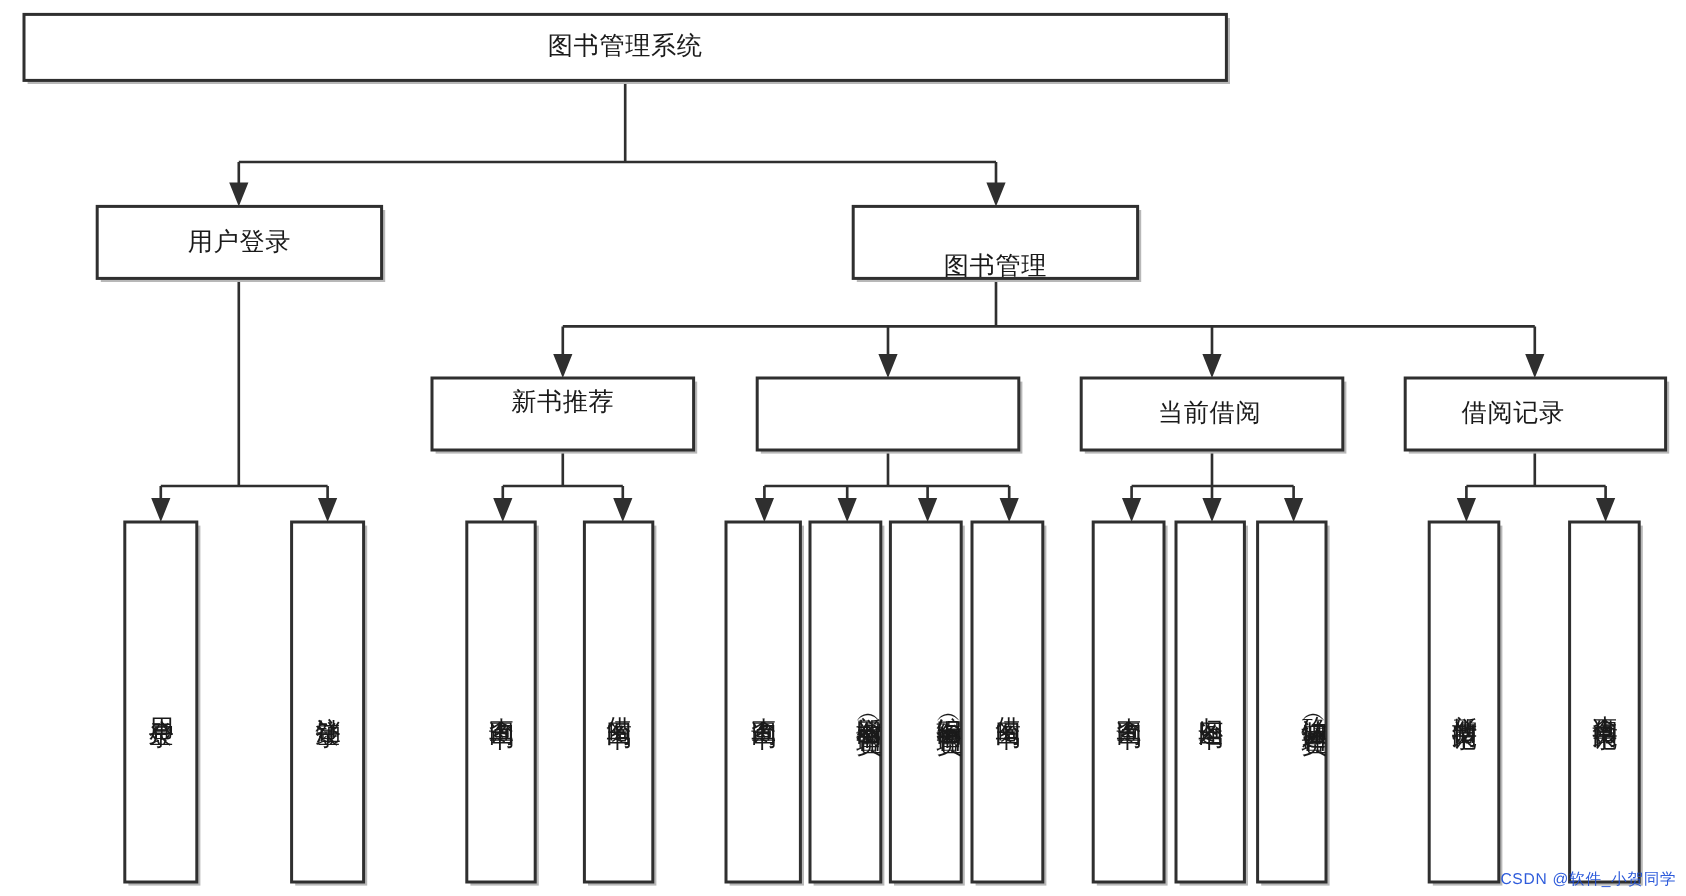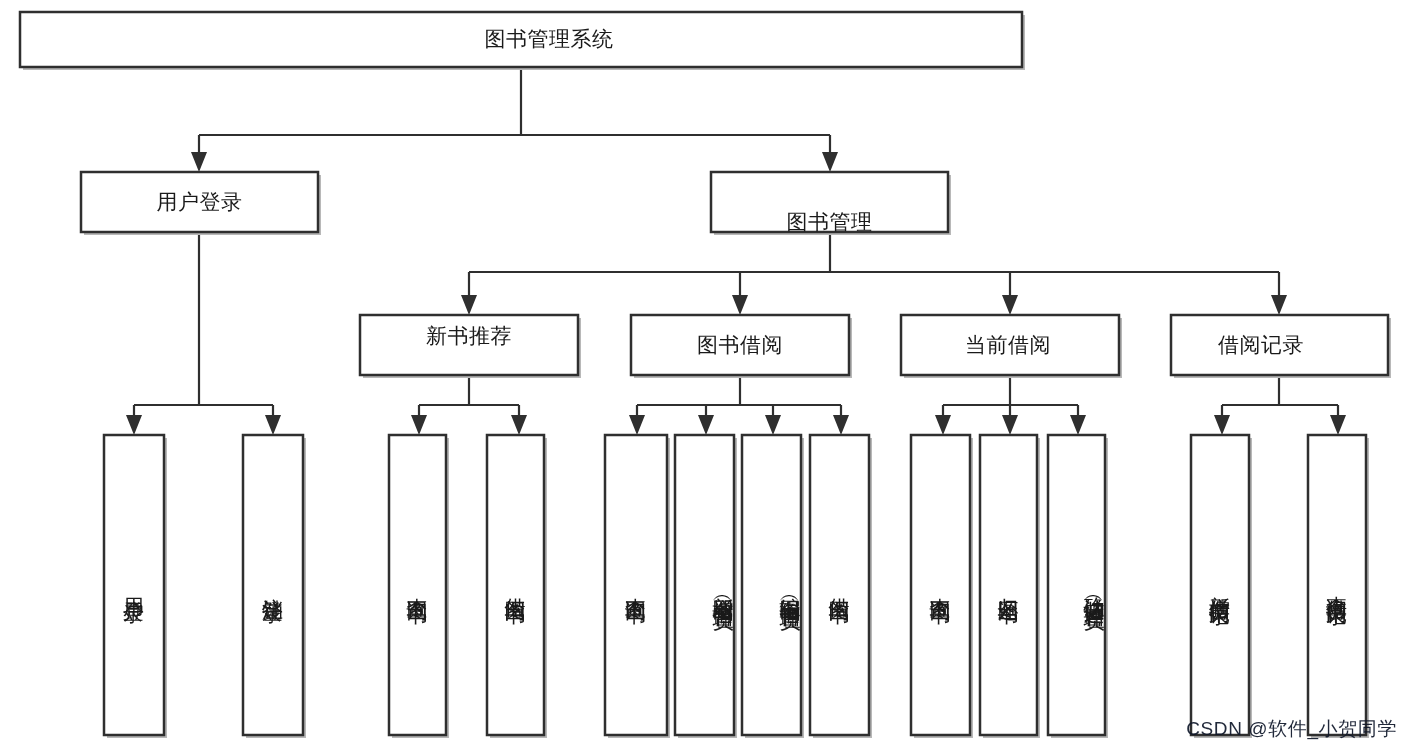--- a/index.html
+++ b/index.html
@@ -63,22 +63,22 @@
     writing-mode: vertical-rl;
     text-orientation: upright;
     font-size: 21px;
     letter-spacing: 2px;
     line-height: 1.0;
   }
   .watermark {
     position: absolute;
     right: 8px;
     bottom: 5px;
-    font-size: 19px;
-    color: #0f172a;
+    font-size: 13px;
+    color: #1d4ed8;
     opacity: 0.92;
     letter-spacing: 0.6px;
     white-space: nowrap;
     pointer-events: none;
   }
 </style>
 </head>
 <body>
 
 <div id="diagram-root">
@@ -169,29 +169,28 @@
 
       <rect class="node-box" x="911" y="435" width="59" height="300"></rect>
       <rect class="node-box" x="980" y="435" width="57" height="300"></rect>
       <rect class="node-box" x="1048" y="435" width="57" height="300"></rect>
 
       <rect class="node-box" x="1191" y="435" width="58" height="300"></rect>
       <rect class="node-box" x="1308" y="435" width="58" height="300"></rect>
     </g>
   </svg>
 
-  <div class="node-label horizontal" style="left:20px; top:12px; width:1002px; height:55px;padding-left:28px;">图书管理系统</div>
+  <div class="node-label horizontal" style="left:20px; top:12px; width:1002px; height:55px;">图书管理系统</div>
 
   <div class="node-label horizontal" style="left:81px; top:172px; width:237px; height:60px;">用户登录</div>
 
   <div class="node-label horizontal" style="left:711px; top:172px; width:237px; height:60px;margin-top:20px;">图书管理</div>
 
   <div class="node-label horizontal" style="left:360px; top:315px; width:218px; height:43px;">新书推荐</div>
 
-  <div class="node-label horizontal" style="left:631px; top:315px; width:218px; height:60px;">图书借阅</div>
 
   <div class="node-label horizontal" style="left:901px; top:315px; width:214px; height:60px;">当前借阅</div>
 
   <div class="node-label horizontal" style="left:1171px; top:315px; width:180px; height:60px;">借阅记录</div>
 
   <div class="node-label vertical" style="left:104px; top:435px; width:60px; height:300px;">用户登录</div>
 
   <div class="node-label vertical" style="left:243px; top:435px; width:60px; height:300px;">注销登录</div>
 
   <div class="node-label vertical" style="left:389px; top:435px; width:57px; height:300px;">查询图书</div>

